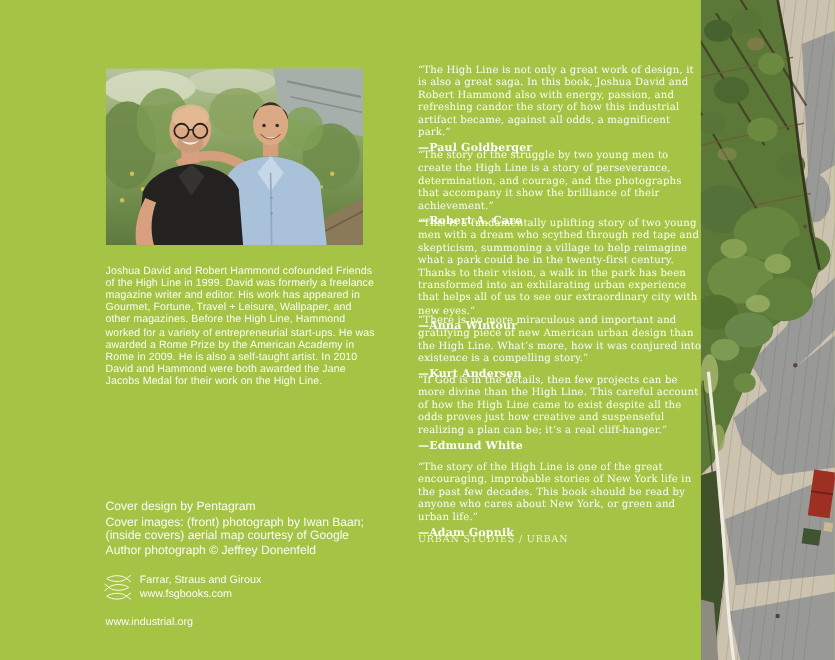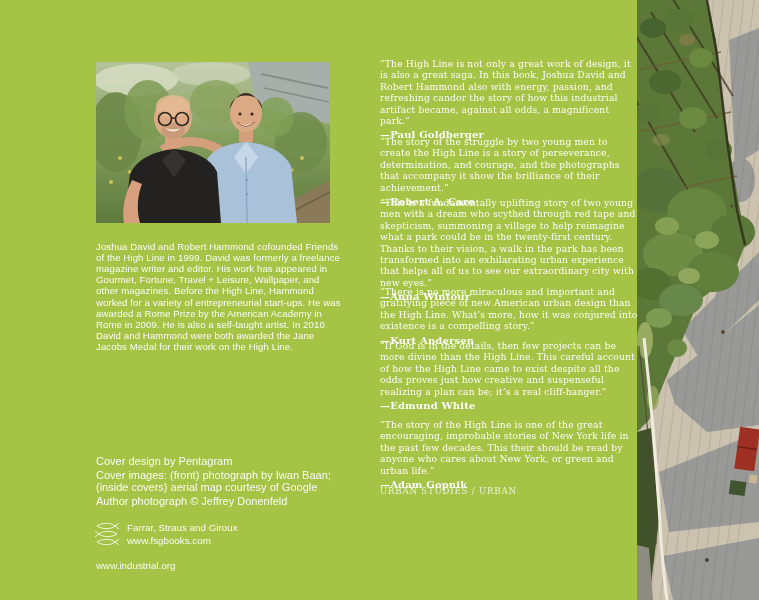--- a/index.html
+++ b/index.html
@@ -121,21 +121,21 @@
     </div>
     <div class="quote q4">
       <div>“There is no more miraculous and important and gratifying piece of new American urban design than the High Line. What’s more, how it was conjured into existence is a compelling story.”</div>
       <div class="attr">—Kurt Andersen</div>
     </div>
     <div class="quote q5">
       <div>“If God is in the details, then few projects can be more divine than the High Line. This careful account of how the High Line came to exist despite all the odds proves just how creative and suspenseful realizing a plan can be; it’s a real cliff-hanger.”</div>
       <div class="attr">—Edmund White</div>
     </div>
     <div class="quote q6">
-      <div>“The story of the High Line is one of the great encouraging, improbable stories of New York life in the past few decades. This their should be read by anyone who cares about New York, or green and urban life.”</div>
+      <div>“The story of the High Line is one of the great encouraging, improbable stories of New York life in the past few decades. This book should be read by anyone who cares about New York, or green and urban life.”</div>
       <div class="attr">—Adam Gopnik</div>
     </div>
   </div>
 
   <div class="category">URBAN STUDIES / URBAN</div>
 
   <div class="credits">
     <div class="credit-line">Cover design by Pentagram</div>
     <div class="credit-multi"><span>Cover images: </span><span class="it">(front)</span><span> photograph by Iwan Baan;</span><br><span class="it">(inside covers)</span><span> aerial map courtesy of Google</span></div>
     <div class="credit-line">Author photograph © Jeffrey Donenfeld</div>

